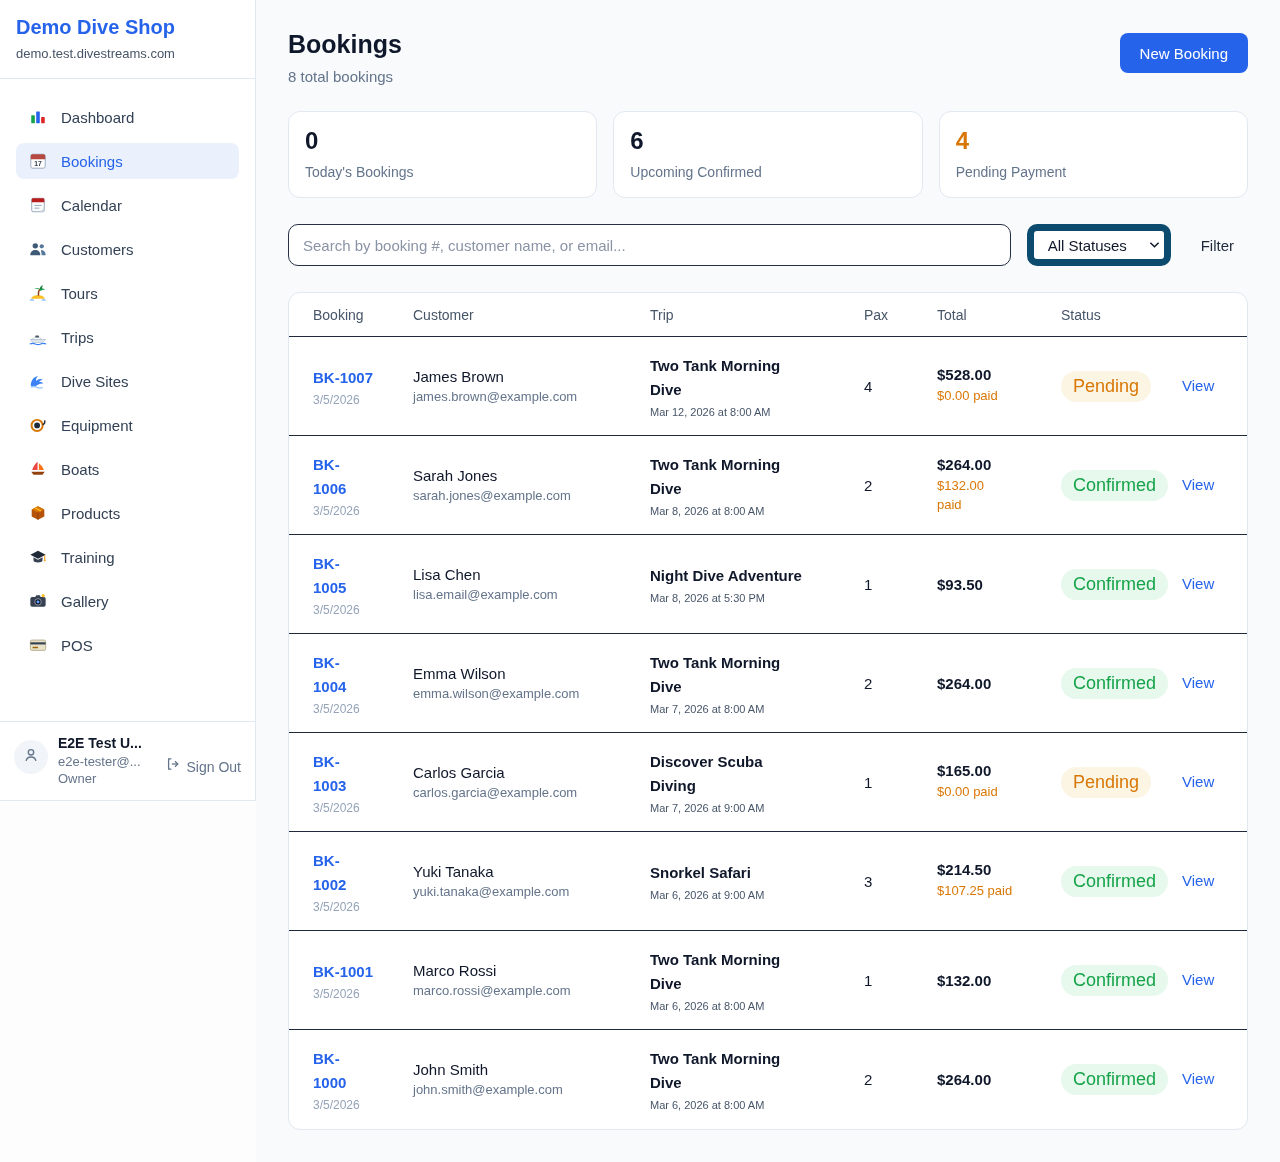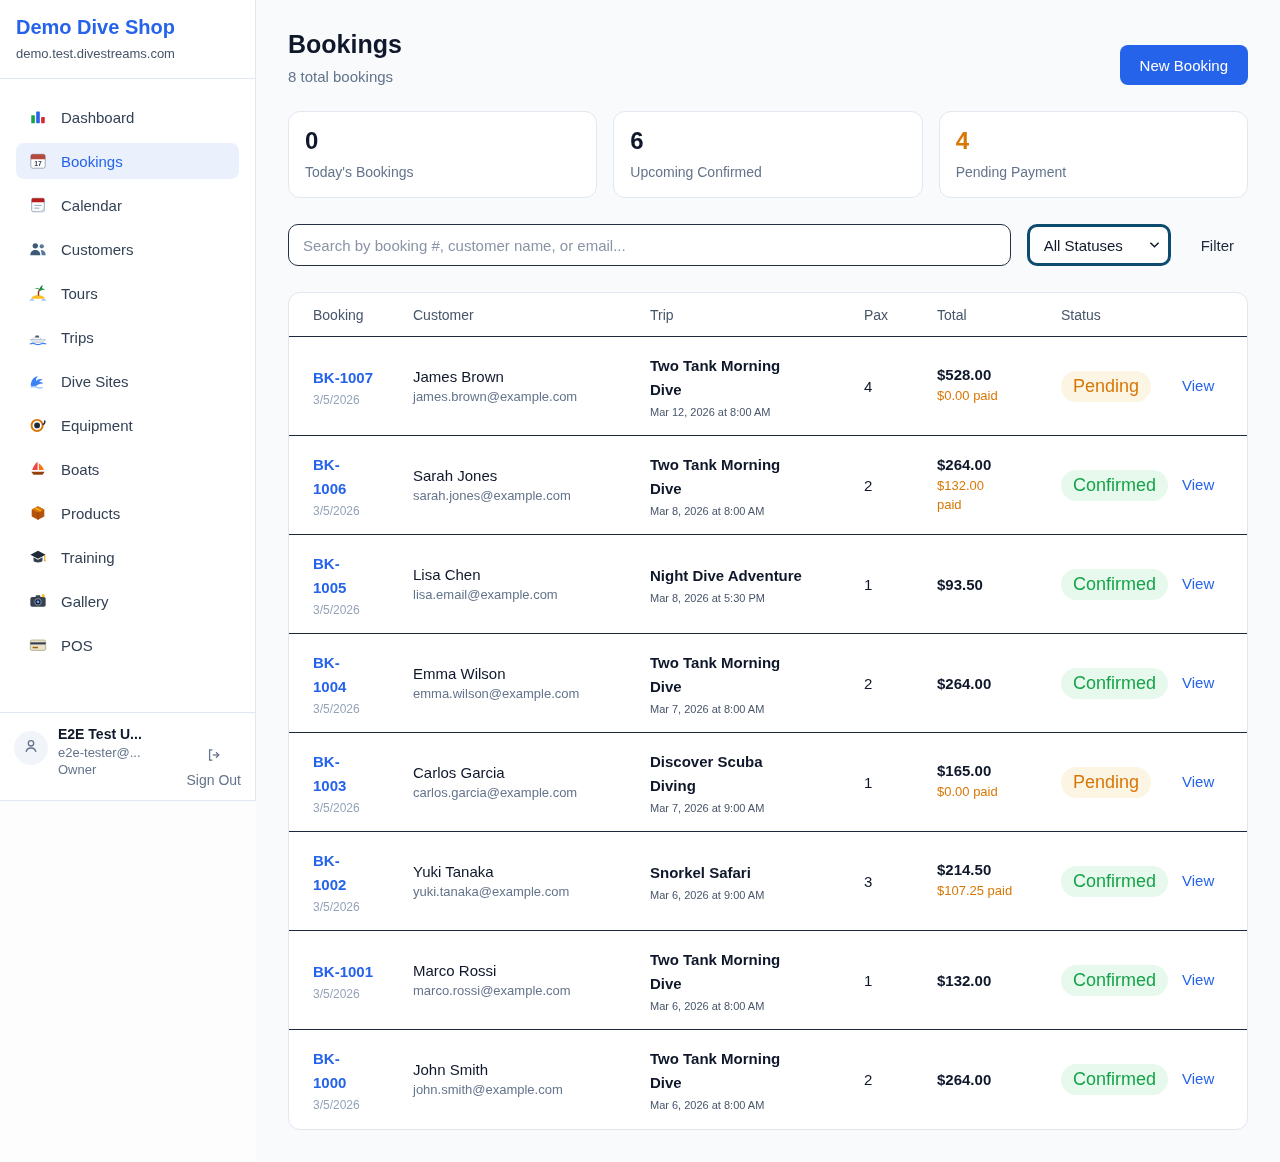--- a/index.html
+++ b/index.html
@@ -26,45 +26,45 @@
     display:flex; align-items:center; gap:13px; height:36px; padding:2px 12px;
     margin-bottom:8px; border-radius:8px; font-size:15px; color:#334155; cursor:pointer;
   }
   .nav-item.active { background:var(--active_bg,#eaf1fd); color:var(--brand_blue,#2563eb); font-weight:500; }
   .nav-icon { width:20px; height:20px; display:flex; align-items:center; justify-content:center; flex:none; }
   .user-block { border-top:1px solid var(--border,#e2e8f0); padding:12px 14px; display:flex; align-items:flex-start; gap:10px; }
   .avatar { width:34px; height:34px; border-radius:50%; background:#f1f5f9; display:flex; align-items:center; justify-content:center; flex:none; margin-top:6px; }
   .user-info { line-height:1.3; min-width:0; max-width:106px; }
   .user-name { font-size:14px; font-weight:700; color:#0f172a; margin-bottom:2px; white-space:nowrap; }
   .user-email, .user-role { font-size:13px; color:#64748b; white-space:nowrap; }
-  .signout { margin-left:auto; display:flex; align-items:center; gap:6px; color:#64748b; font-size:14px;
-    background:none; border:none; font-family:inherit; cursor:pointer; margin-top:22px; padding:0;flex-direction:column; }
+  .signout { margin-left:auto; display:flex; align-items:flex-end; gap:6px; color:#64748b; font-size:14px;
+    background:none; border:none; font-family:inherit; cursor:pointer; margin-top:22px; padding:0; }
   
   .main { position:absolute; left:256px; top:0; right:0; padding:30px 32px 0; }
   .header-row { display:flex; justify-content:space-between; align-items:flex-start; margin-bottom:26px; }
   .page-title { font-size:25px; font-weight:700; color:#0f172a; margin-bottom:9px; }
   .page-sub { font-size:15px; color:#64748b; }
   .btn-primary {
     background:var(--brand_blue,#2563eb); color:#fff; font-size:15px; font-weight:500;
-    height:40px; padding:0 20px; border:none; border-radius:8px; font-family:inherit; cursor:pointer; margin-top:15px;
+    height:40px; padding:0 20px; border:none; border-radius:8px; font-family:inherit; cursor:pointer; margin-top:3px;
   }
   .stats-row { display:flex; gap:16px; margin-bottom:26px; }
   .stat-card { flex:1; background:#fff; border:1px solid var(--border,#e2e8f0); border-radius:12px; padding:15px 16px 17px; }
   .stat-value { font-size:24px; font-weight:700; color:#0f172a; }
   .stat-value.accent { color:var(--accent_orange,#d97706); }
   .stat-label { font-size:14px; color:#64748b; margin-top:9px; }
   .controls-row { display:flex; align-items:center; gap:16px; margin-bottom:26px; }
   .search-input {
     flex:1; height:42px; border:1px solid #253045; border-radius:10px; padding:0 14px;
     font-size:15px; font-family:inherit; color:#0f172a; background:#fff; outline:none;
   }
   .search-input::placeholder { color:#8a94a6; }
   .select-wrap { position:relative; width:144px; flex:none; }
   .status-select {
-    width:100%; height:42px; border:3px solid #0c4a6e; border-radius:10px; background:#fff;
+    width:100%; height:42px; border:7px solid #0c4a6e; border-radius:10px; background:#fff;
     font-size:15px; font-family:inherit; color:#0f172a; padding:0 30px 0 14px;
     appearance:none; -webkit-appearance:none; cursor:pointer;
   }
   .select-chevron { position:absolute; right:11px; top:17px; pointer-events:none; line-height:0; }
   .filter-btn { background:none; border:none; font-size:15px; color:#1e293b; font-family:inherit; padding:0 14px; cursor:pointer; }
   
   .table-card { background:#fff; border:1px solid var(--border,#e2e8f0); border-radius:12px; overflow:hidden; }
   table { width:100%; border-collapse:collapse; table-layout:fixed; }
   th { font-size:14px; font-weight:500; color:#475569; text-align:left; padding:14px 12px 13px;
        border-bottom:1px solid var(--dark_border,#1e293b); }

